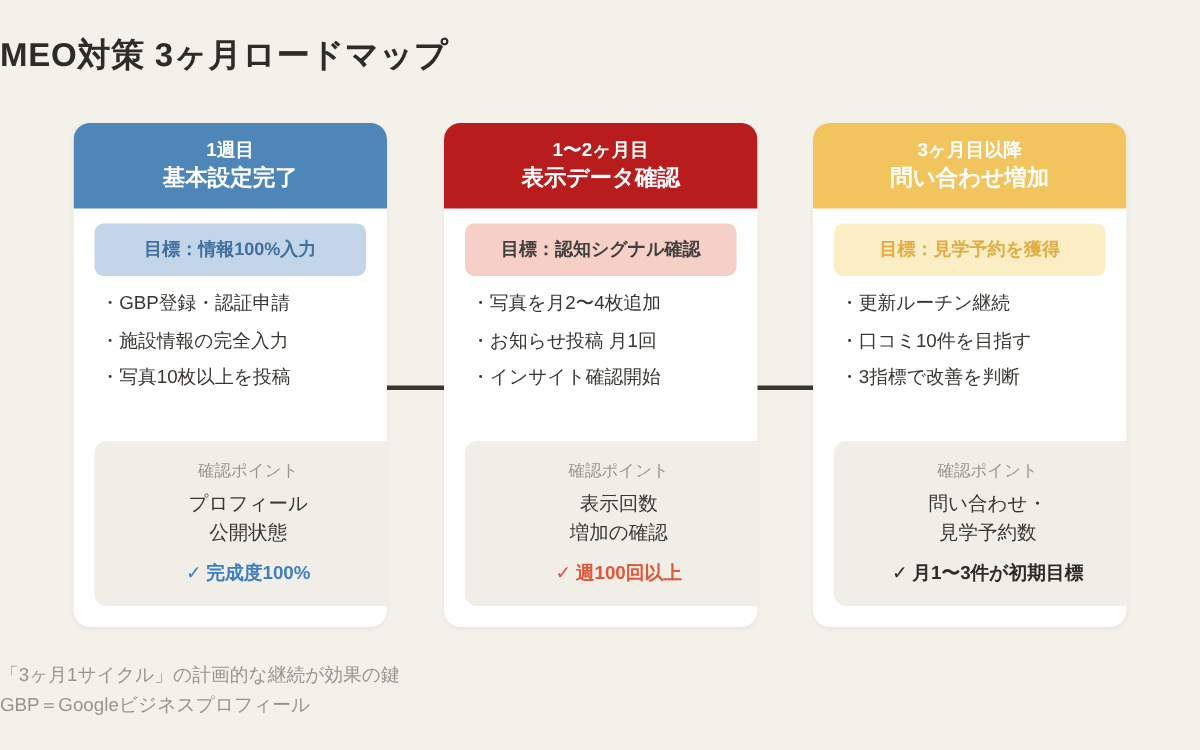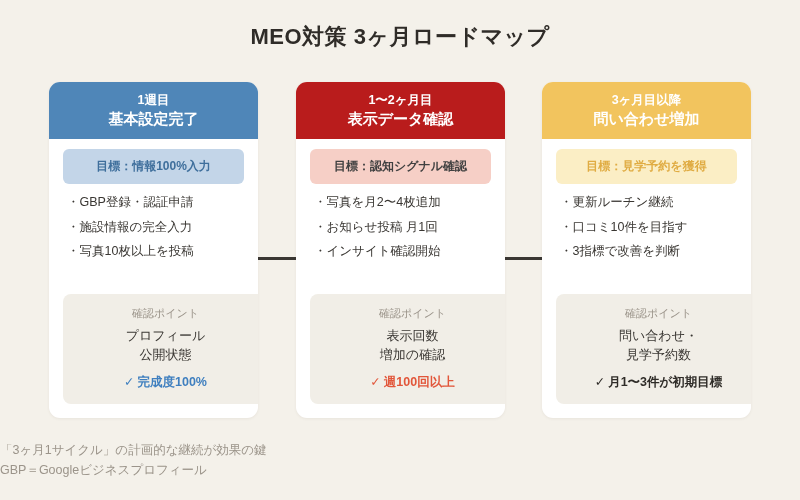--- a/index.html
+++ b/index.html
@@ -14,21 +14,20 @@
     overflow: hidden;
     position: relative;
     color: #33302c;
   }
 
   .page-title {
     position: absolute;
     top: 22px;
     left: 0;
     width: 800px;
-    text-align: center;
     font-size: 22px;
     font-weight: bold;
     letter-spacing: 0.5px;
     color: #2f2c28;
   }
 
   .board {
     position: absolute;
     top: 82px;
     left: 49px;

